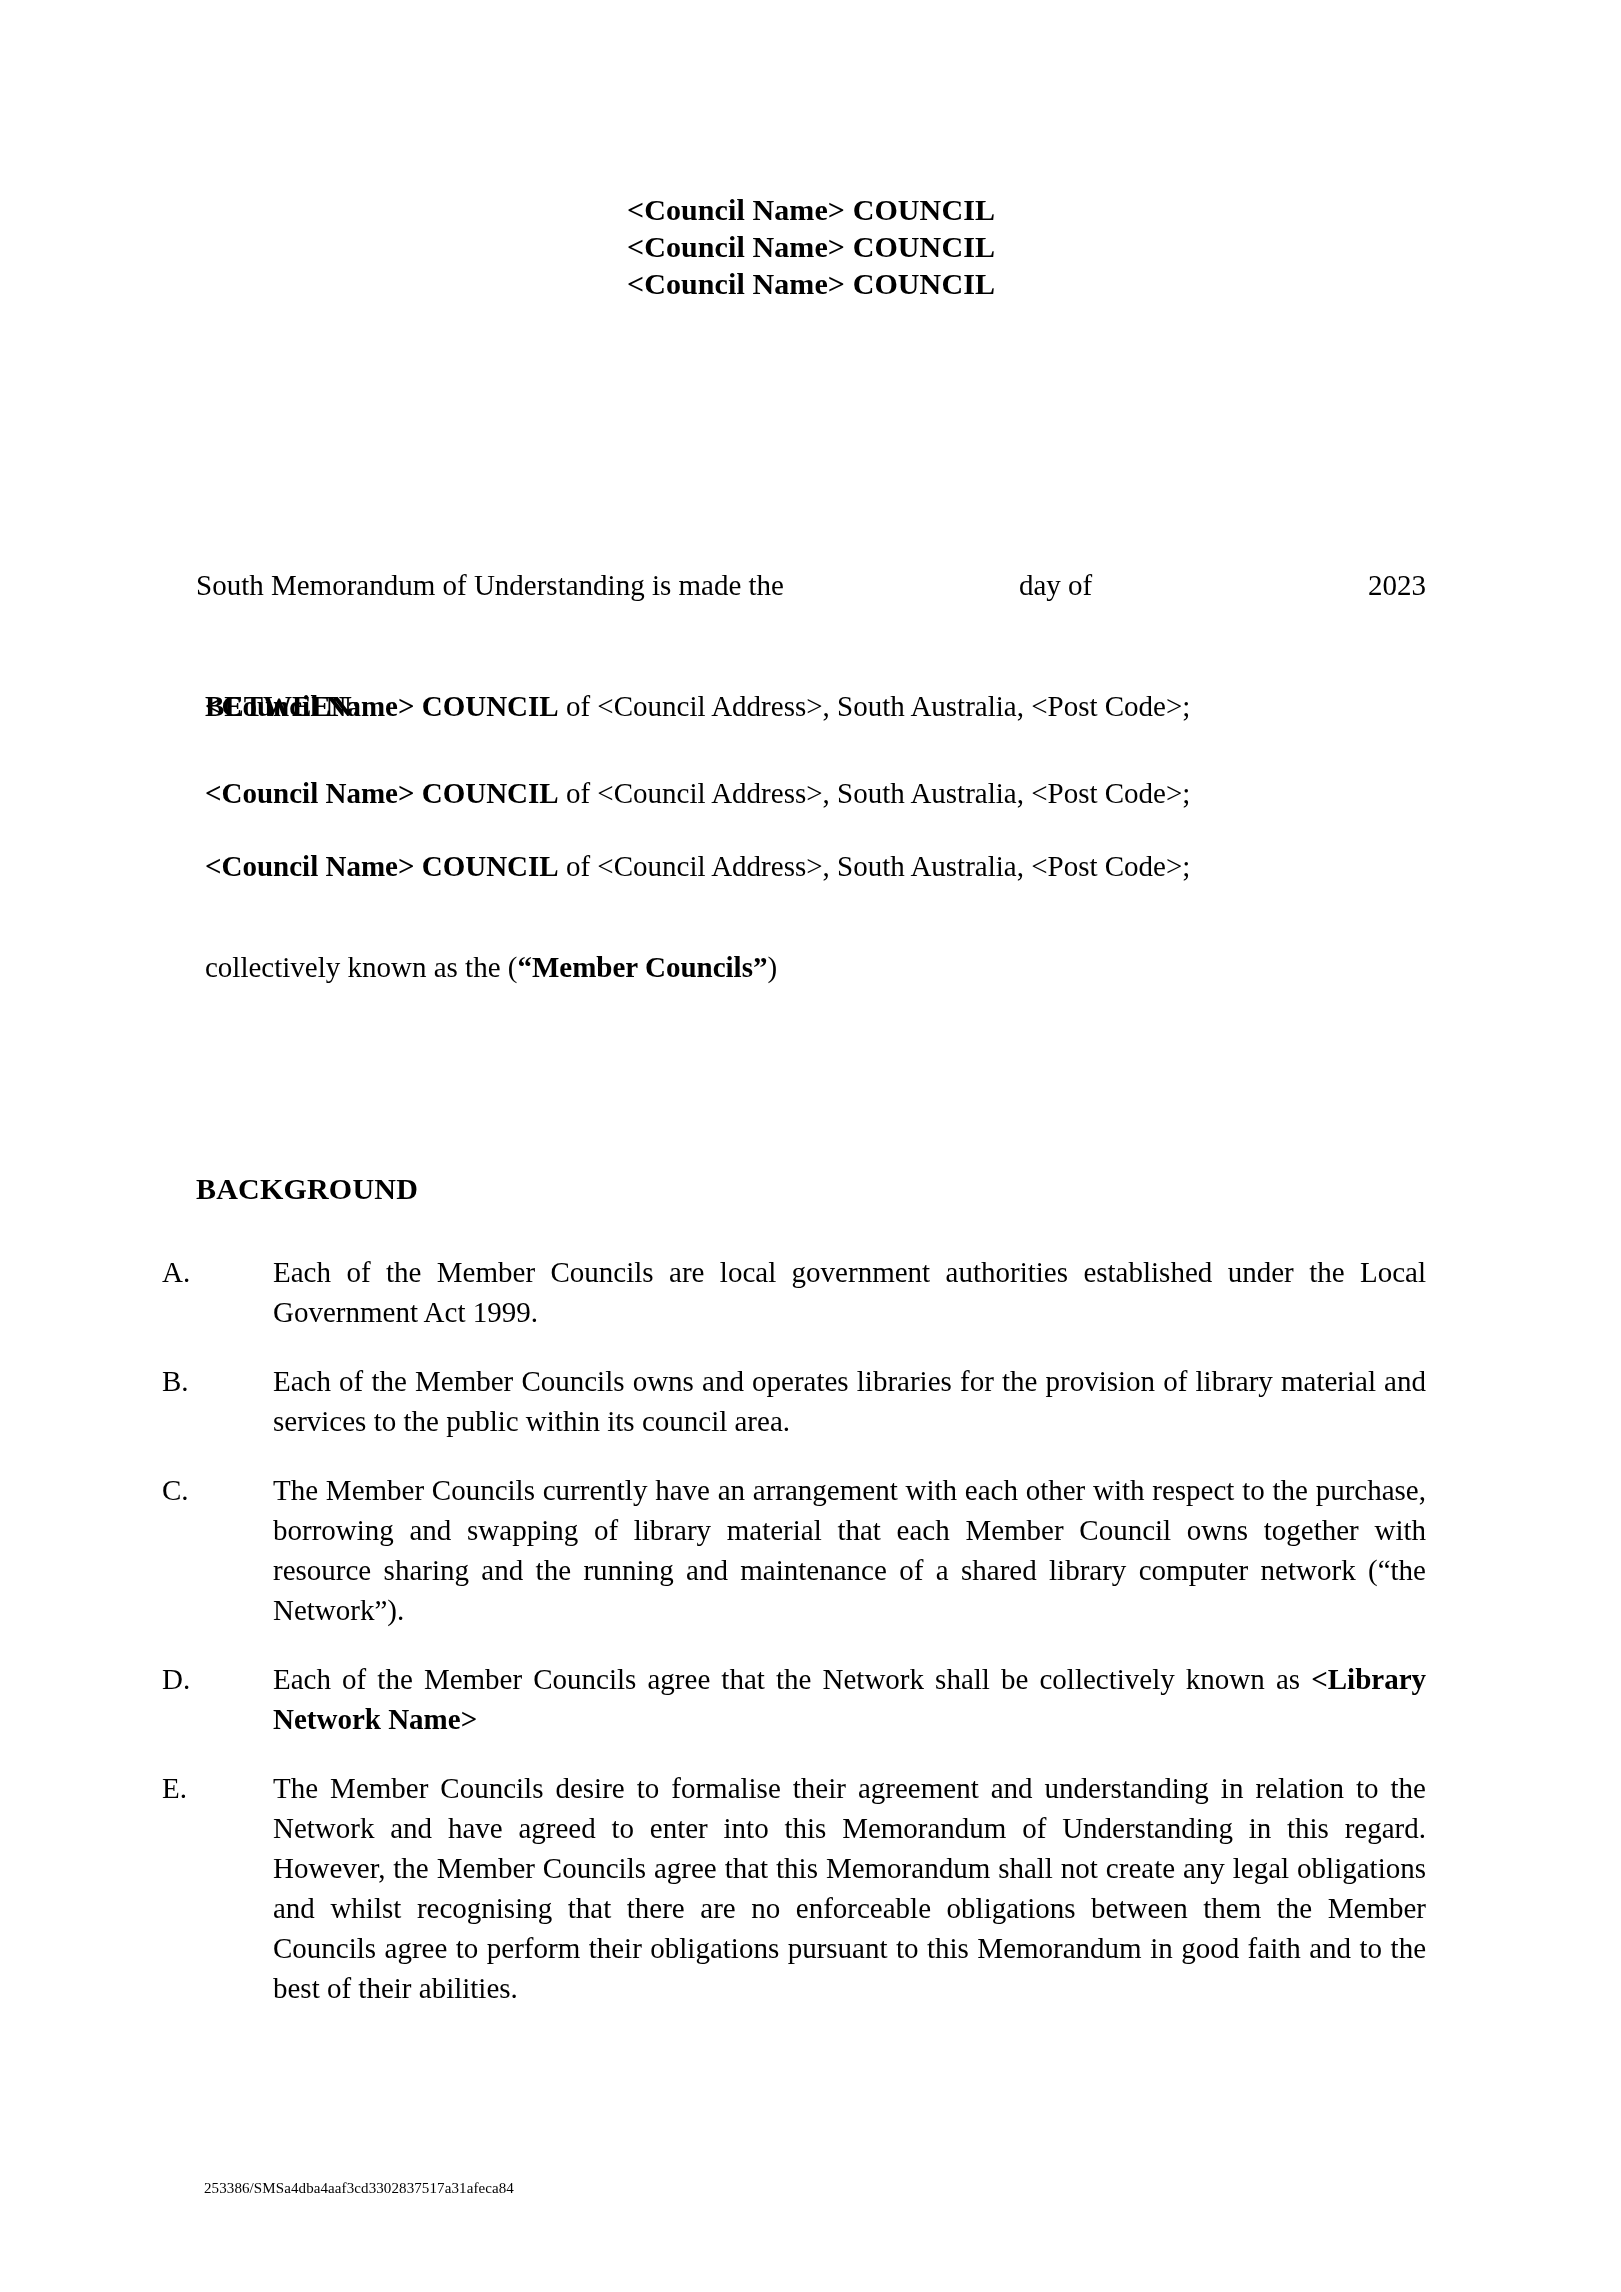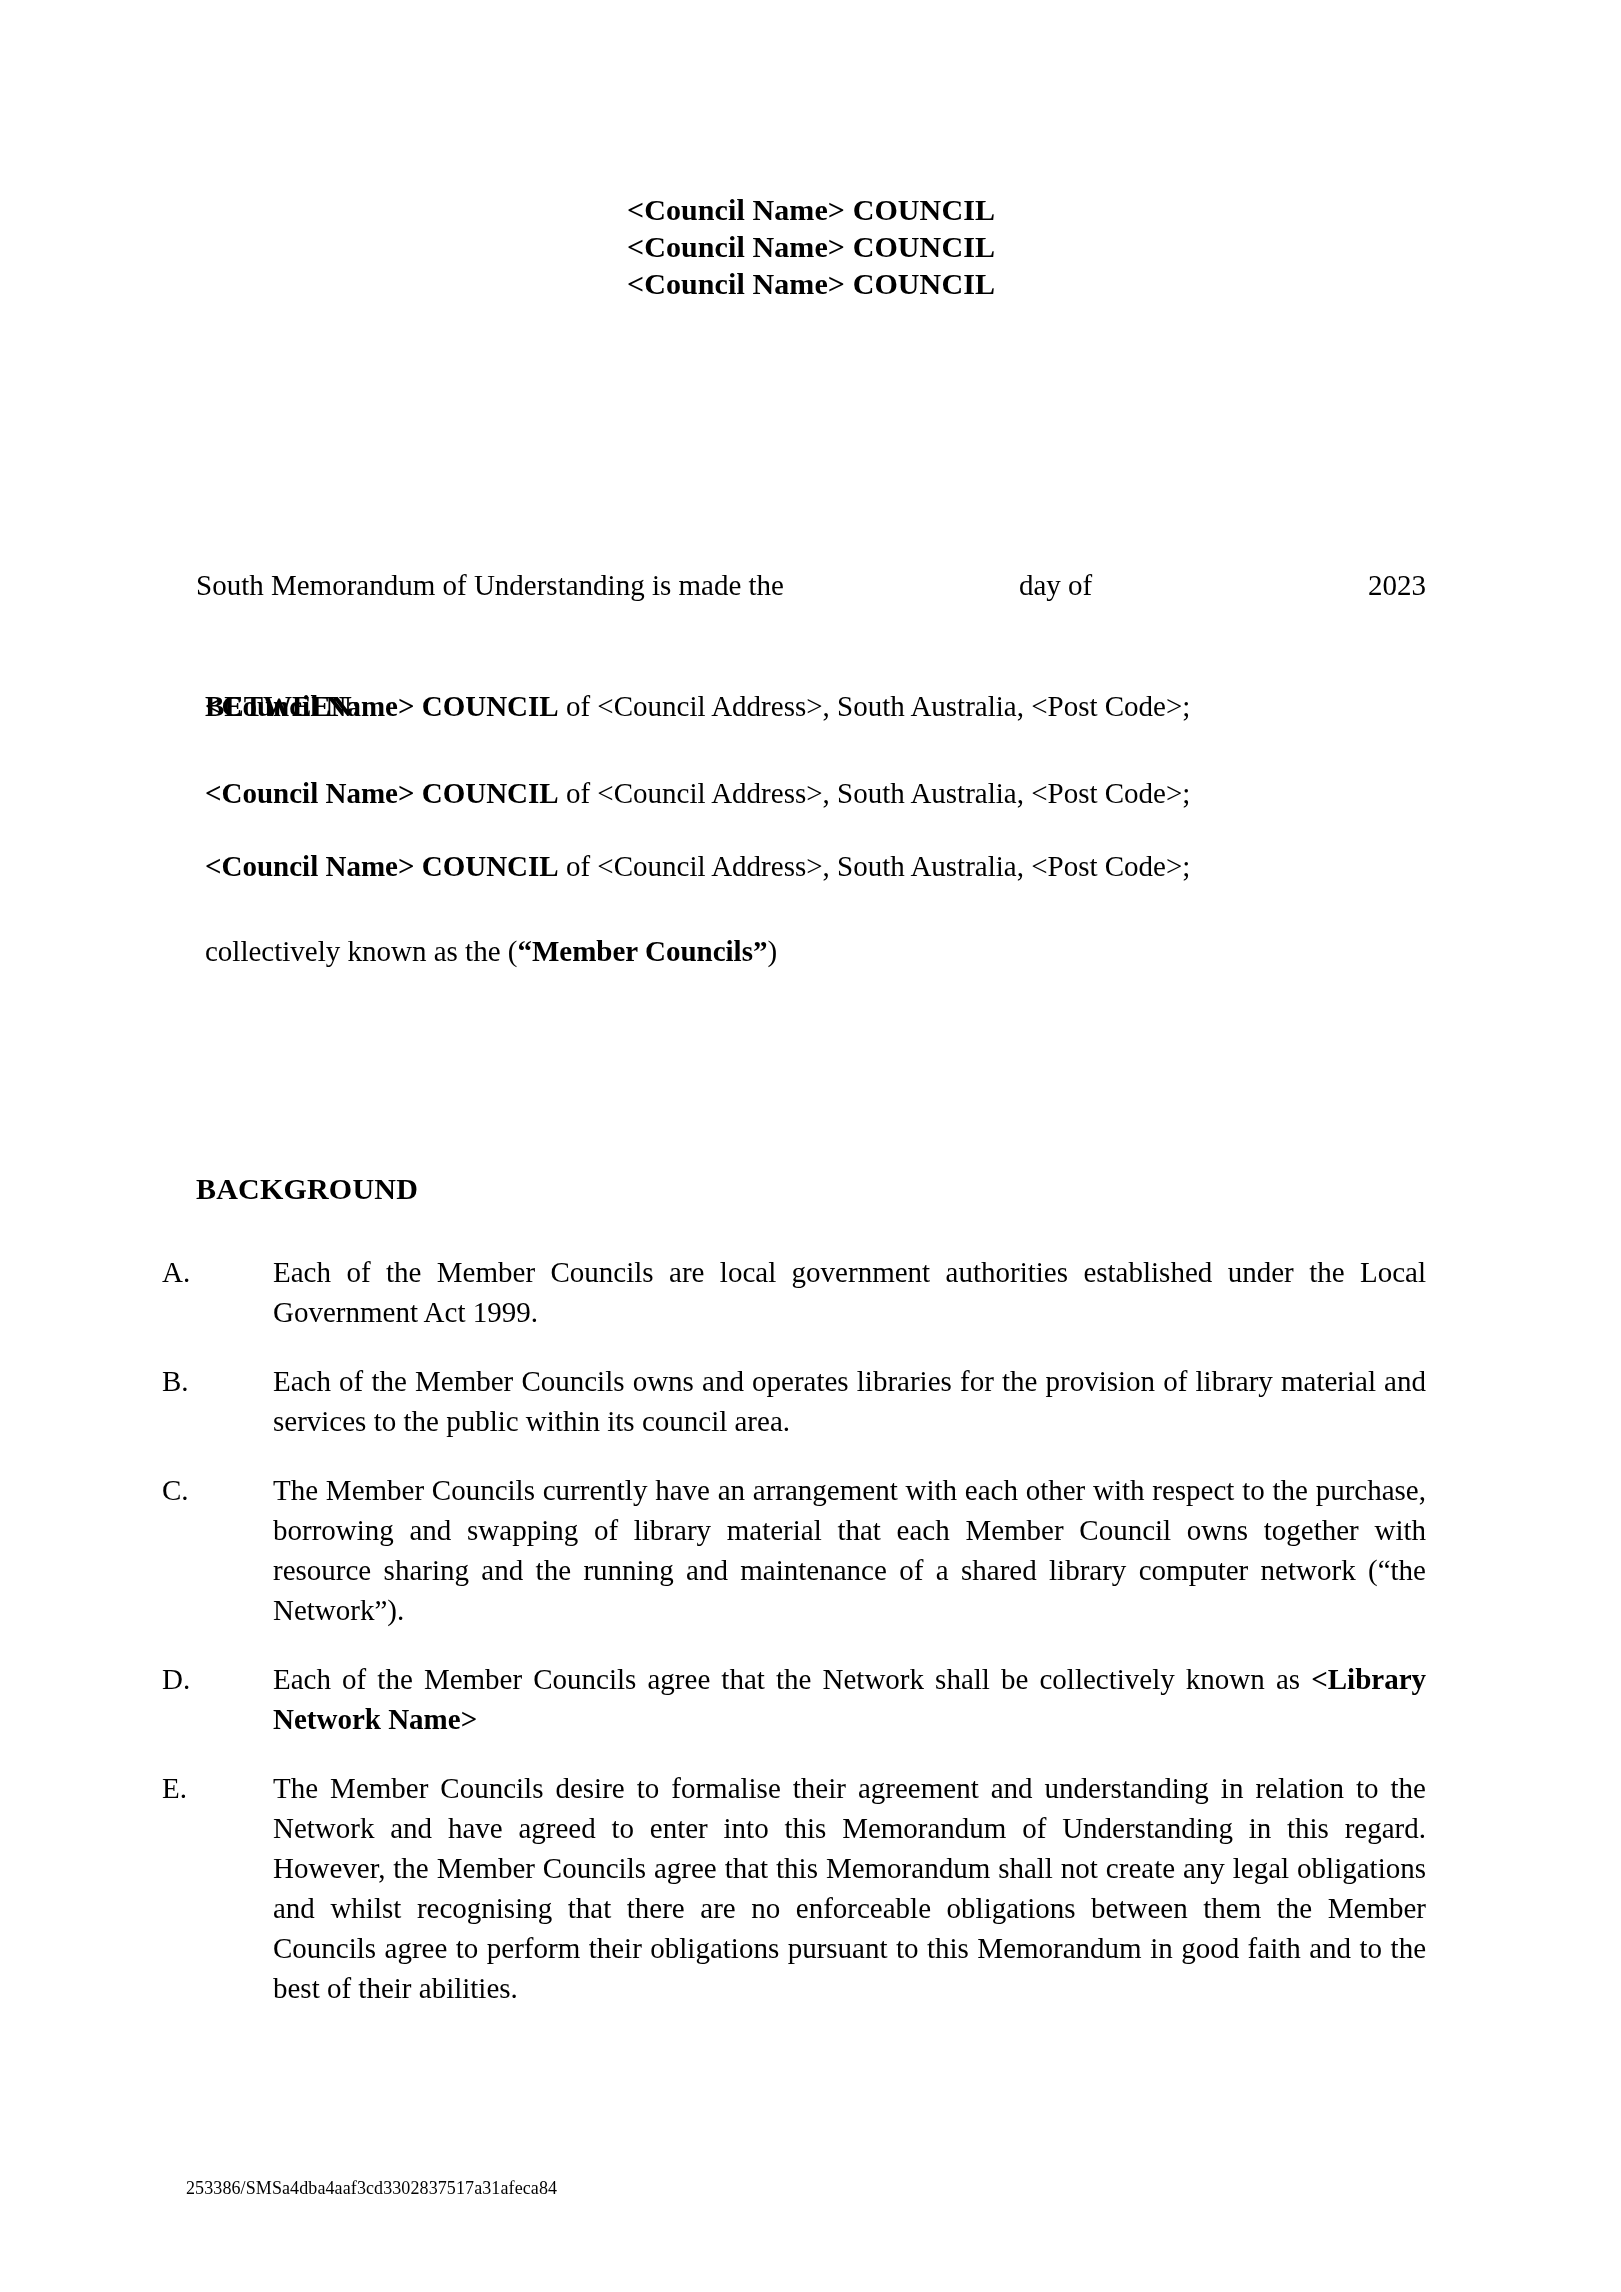--- a/index.html
+++ b/index.html
@@ -95,21 +95,21 @@
     text-align: justify;
     text-justify: inter-word;
     font-size: 29px;
     line-height: 40px;
   }
   .party-text b { font-weight: bold; }
   .party-gap-1 { height: 36px; }
   .party-gap-2 { height: 21.6px; }
   .and-row { height: 51px; position: relative; }
   .collective-line {
-    margin-top: 34px;
+    margin-top: 50px;
     font-size: 29px;
     line-height: 40px;
   }
   .collective-line b { font-weight: bold; }
 
   
   .background-heading {
     position: absolute;
     left: 196px;
     top: 1169px;
@@ -142,23 +142,23 @@
     text-justify: inter-word;
     font-size: 29px;
     line-height: 40px;
   }
   .bg-text b { font-weight: bold; }
   .bg-text .last-line { text-align: left; }
 
   
   .footer-ref {
     position: absolute;
-    left: 186px;
+    left: 204px;
     top: 2176px;
-    font-size: 18px;
+    font-size: 15px;
     line-height: 25.5px;
     letter-spacing: 0.1px;
   }
 </style>
 </head>
 <body>
 
 <div class="page">
 
   <div class="header-block">

